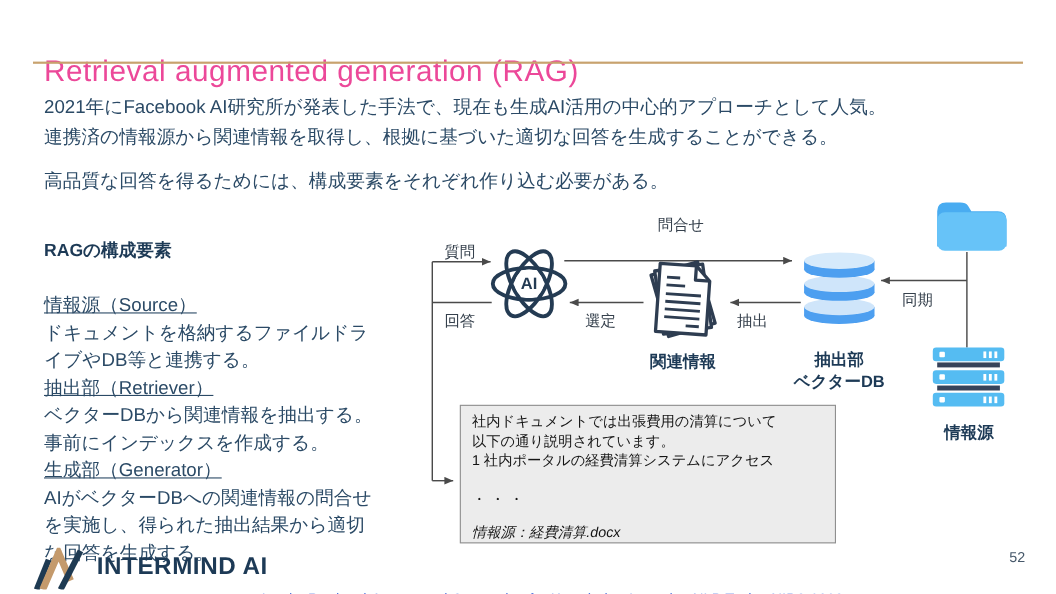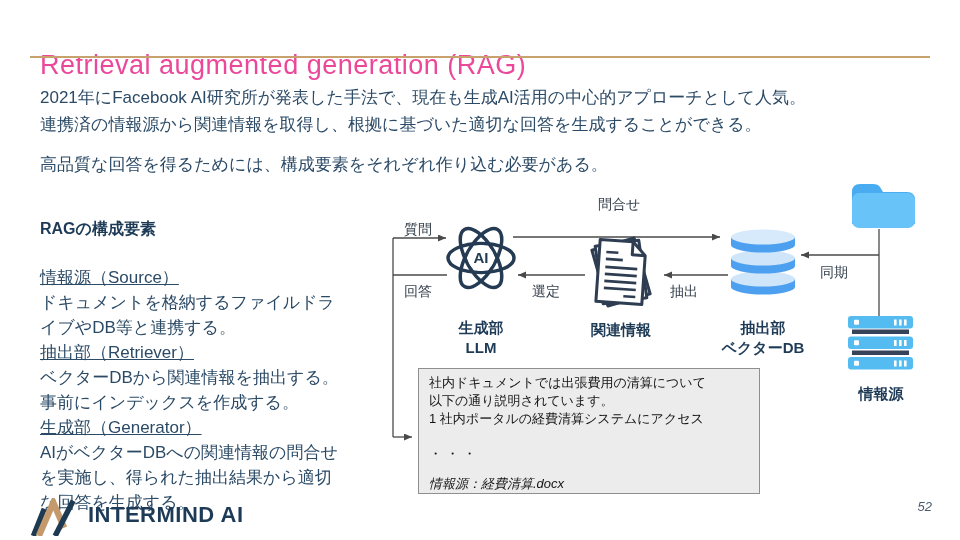--- a/index.html
+++ b/index.html
@@ -26,21 +26,21 @@
     position:absolute;left:418px;top:368px;width:342px;height:126px;box-sizing:border-box;
     background:#ececec;border:1px solid #8f8f8f;padding:5px 10px;
     font-size:13px;line-height:18px;color:#141414;overflow:hidden;
   }
   .answer-box .ellipsis{margin-top:17px;letter-spacing:4px;}
   .answer-box .src{margin-top:12px;font-style:italic;}
   
   .logo{position:absolute;left:30px;top:498px;width:52px;height:38px;}
   .brand{position:absolute;left:88px;top:502px;font-size:22px;font-weight:bold;color:#1d3a56;letter-spacing:0.5px;}
   .citation{position:absolute;left:238px;top:537px;font-size:13.5px;color:#1d4ed8;}
-  .pagenum{position:absolute;right:28px;top:499px;font-size:13px;color:#47596b;font-style:italic;}
+  .pagenum{position:absolute;right:28px;top:499px;font-size:13px;color:#47596b;}
 </style>
 </head>
 <body>
 
 <div class="slide">
 
   <div class="title">Retrieval augmented generation (RAG)</div>
   <div class="rule"></div>
 
   <div class="intro">
@@ -165,24 +165,20 @@
     </g>
   </svg>
 
   <div class="alabel" style="left:404px;top:196px;margin-top:25px;">質問</div>
   <div class="alabel" style="left:598px;top:196px;">問合せ</div>
   <div class="alabel" style="left:404px;top:283px;">回答</div>
   <div class="alabel" style="left:532px;top:283px;">選定</div>
   <div class="alabel" style="left:670px;top:283px;">抽出</div>
   <div class="alabel" style="left:820px;top:264px;text-align:right;">同期</div>
 
-  <div class="nlabel" style="left:426px;top:318px;">
-    <div>生成部</div>
-    <div>LLM</div>
-  </div>
   <div class="nlabel" style="left:566px;top:320px;">
     <div>関連情報</div>
   </div>
   <div class="nlabel" style="left:708px;top:318px;">
     <div>抽出部</div>
     <div>ベクターDB</div>
   </div>
   <div class="nlabel" style="left:826px;top:384px;">
     <div>情報源</div>
   </div>

